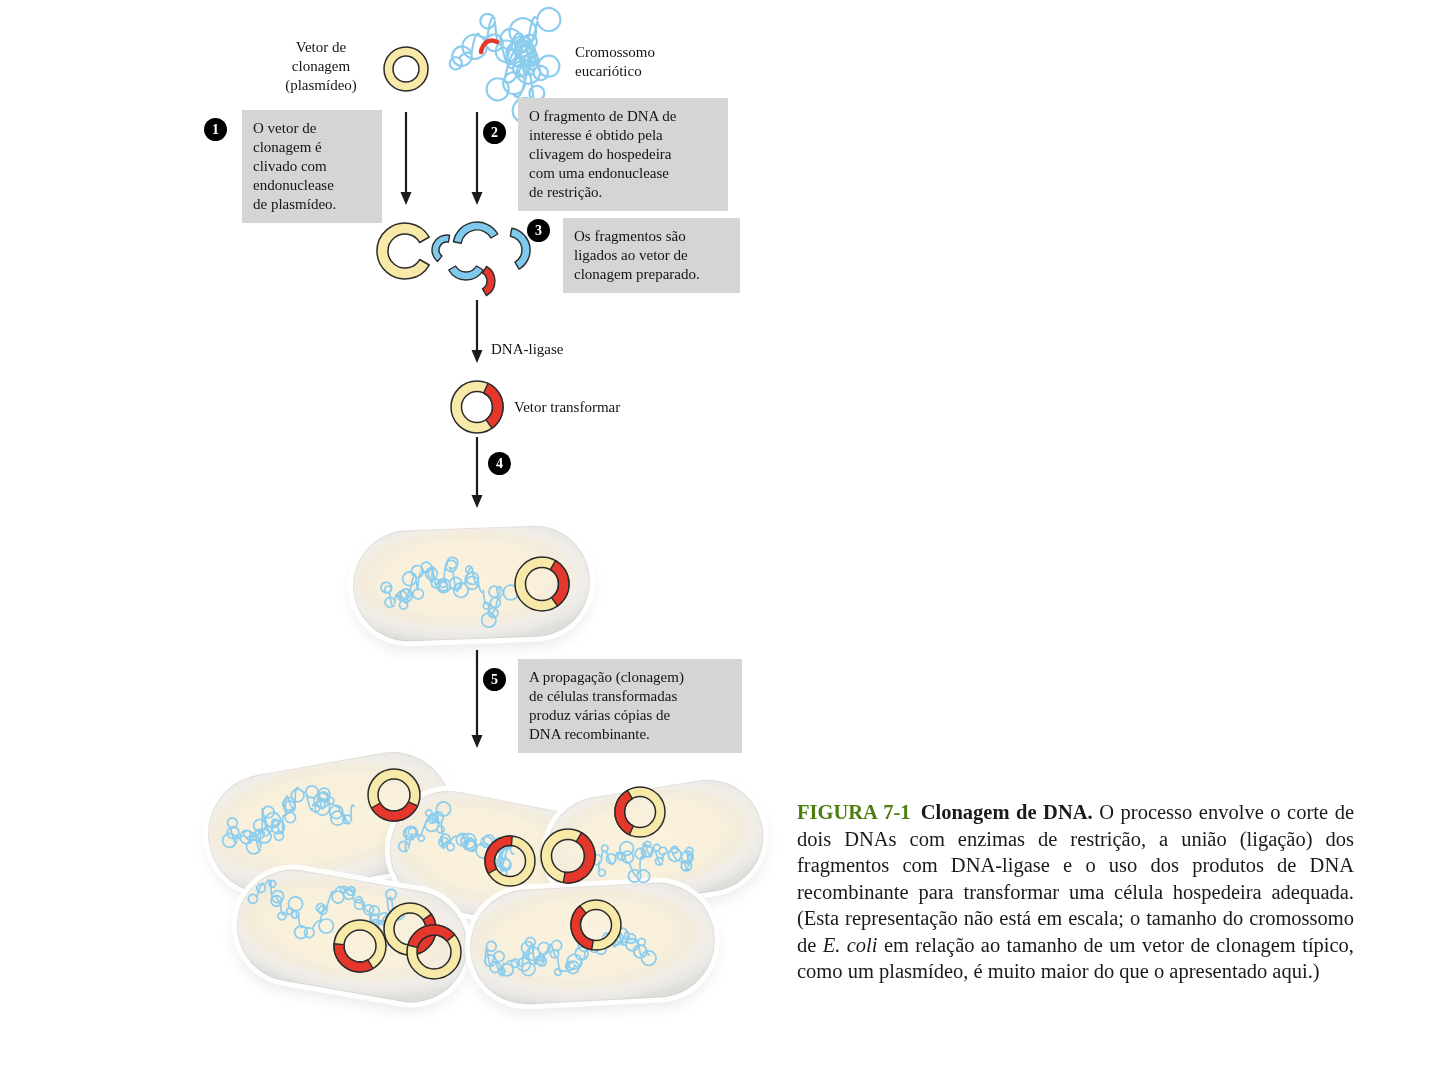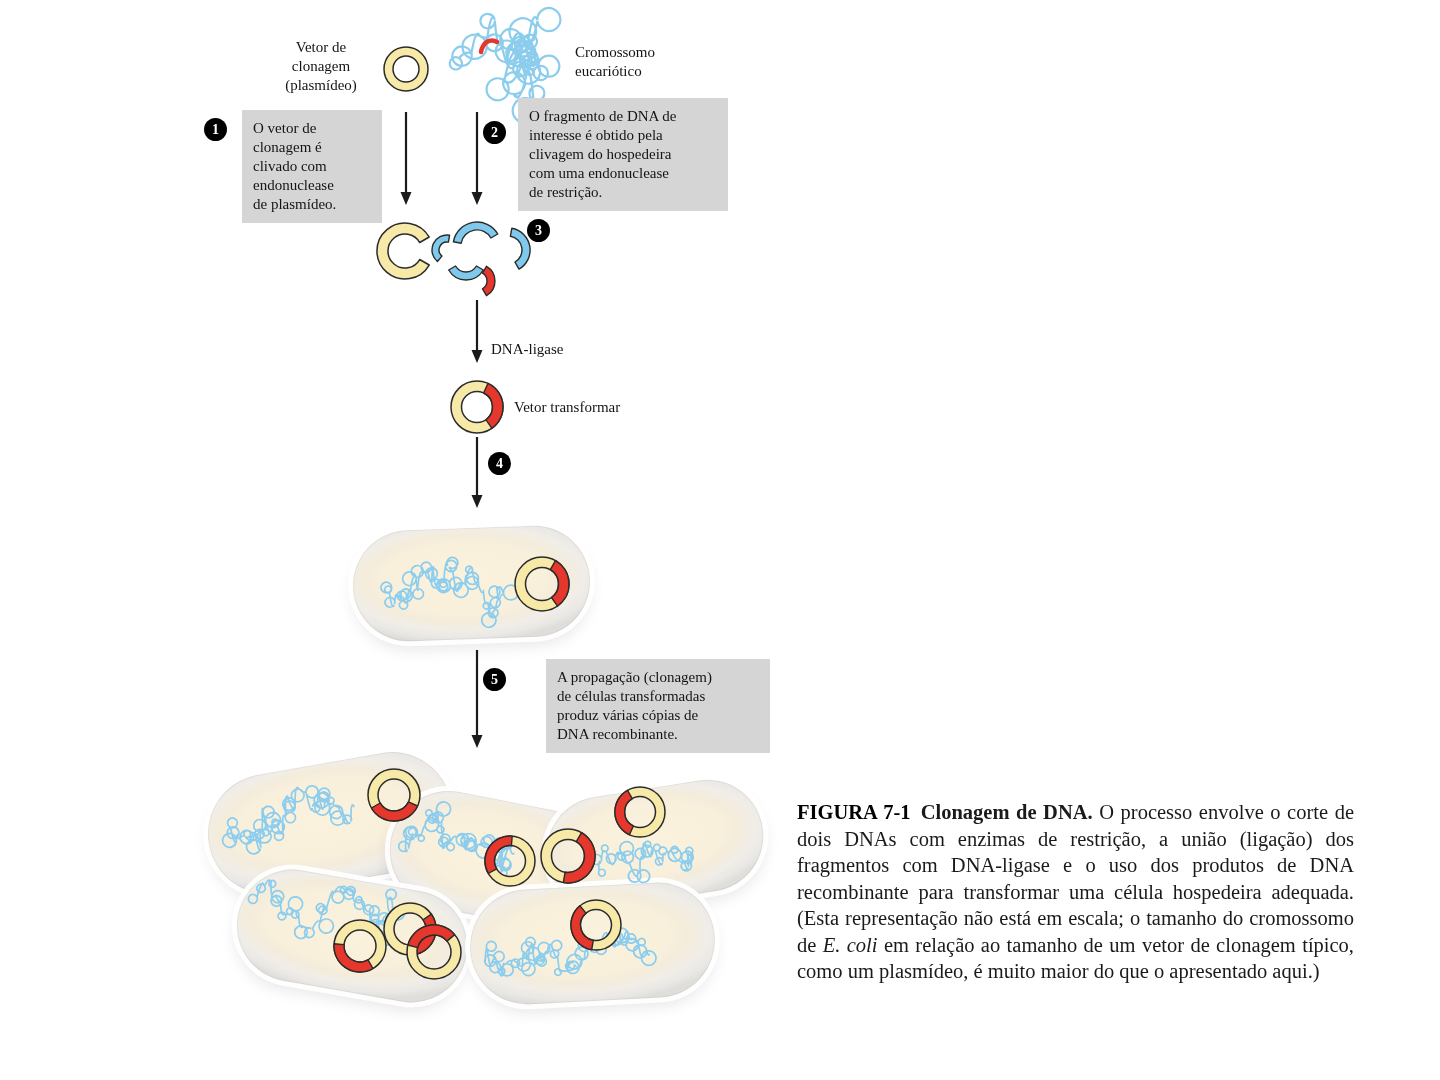--- a/index.html
+++ b/index.html
@@ -147,22 +147,25 @@
   <div class="stepbox" style="left:242px;top:110px;width:118px;">O vetor de
 clonagem é
 clivado com
 endonuclease
 de plasmídeo.</div>
   <div class="stepbox" style="left:518px;top:98px;width:188px;">O fragmento de DNA de
 interesse é obtido pela
 clivagem do hospedeira
 com uma endonuclease
 de restrição.</div>
-  <div class="stepbox" style="left:546px;top:659px;width:202px;">A propagação (clonagem)
+  <div class="stepbox" style="left:563px;top:218px;width:155px;">Os fragmentos são
+ligados ao vetor de
+clonagem preparado.</div>
+  <div class="stepbox" style="left:518px;top:659px;width:202px;">A propagação (clonagem)
 de células transformadas
 produz várias cópias de
 DNA recombinante.</div>
 
   <div class="caption">
-    <span class="tag" style="color: #000000;">FIGURA 7-1</span><b>Clonagem de DNA.</b>
+    <span class="tag" style="color: #4d7c0f;">FIGURA 7-1</span><b>Clonagem de DNA.</b>
     <span>O processo envolve o corte de dois DNAs com enzimas de restrição, a união (ligação) dos fragmentos com DNA-ligase e o uso dos produtos de DNA recombinante para transformar uma célula hospedeira adequada. (Esta representação não está em escala; o tamanho do cromossomo de </span><i>E. coli</i><span> em relação ao tamanho de um vetor de clonagem típico, como um plasmídeo, é muito maior do que o apresentado aqui.)</span>
   </div>
 </div>
 
 </body></html>

